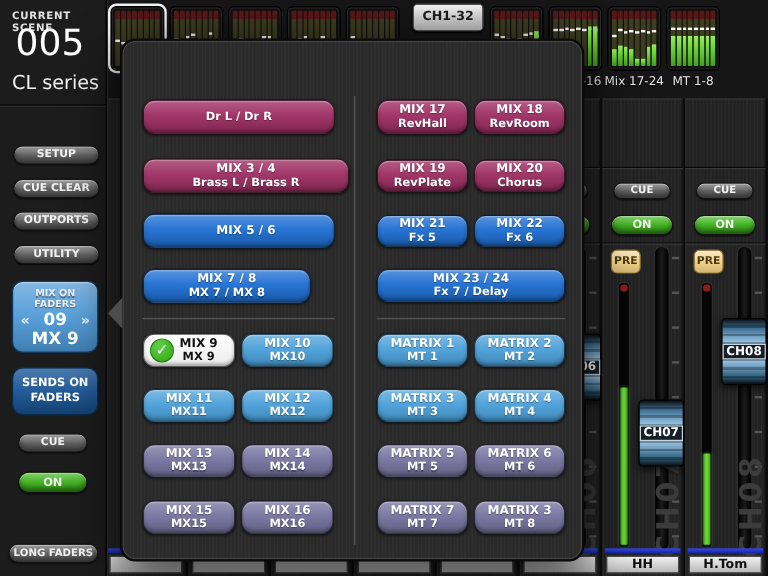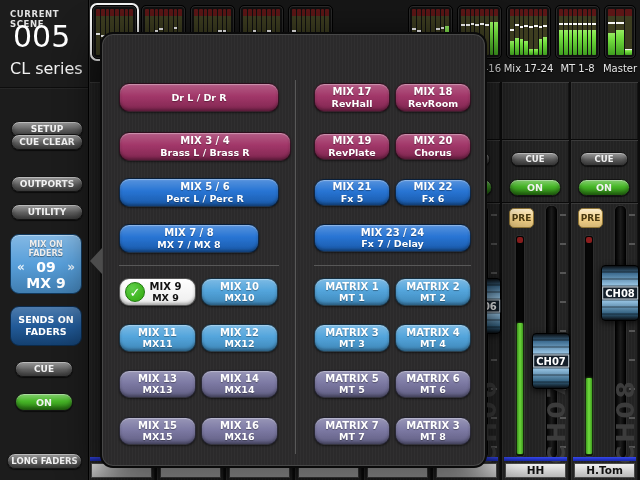--- a/index.html
+++ b/index.html
@@ -259,20 +259,21 @@
             </div>
             <div class="bar">
               <div class="dash" style="top: 55%;"></div>
             </div>
             <div class="bar">
               <div class="dash" style="top: 55%;"></div>
             </div>
           </div>
         </div>
       </div>
+    <div id="bank-btn">CH1-32</div>
     <div class="banks right">
         <div class="bank">
           <div class="bank-meters">
             <div class="bar">
               <div class="dash" style="top: 42%;"></div>
             </div>
             <div class="bar">
               <div class="dash" style="top: 46%;"></div>
             </div>
             <div class="bar">
@@ -393,37 +394,20 @@
             <div class="bar">
               <div class="dash" style="top: 30%;"></div>
               <div class="glevel" style="height: 55%;"></div>
             </div>
             <div class="bar">
               <div class="dash" style="top: 30%;"></div>
               <div class="glevel" style="height: 55%;"></div>
             </div>
           </div>
           <div class="bank-label">MT 1-8</div>
-        </div>
-        <div class="bank" style="width: 32px;">
-          <div class="bank-meters">
-            <div class="bar">
-              <div class="dash" style="top: 28%;"></div>
-              <div class="glevel" style="height: 48%;"></div>
-            </div>
-            <div class="bar">
-              <div class="dash" style="top: 28%;"></div>
-              <div class="glevel" style="height: 55%;"></div>
-            </div>
-            <div class="bar">
-              <div class="dash" style="top: 88%;"></div>
-              <div class="glevel" style="height: 10%;"></div>
-            </div>
-          </div>
-          <div class="bank-label">Master</div>
         </div>
       </div>
   </div>
 
   <div id="strips">
       <div class="strip tex" style="left: 0px;">
         <div class="bluebar"></div>
         <div class="strip-name"></div>
       </div>
       <div class="strip tex" style="left: 69px;">
@@ -525,21 +509,21 @@
       </div>
     </div>
 
   <div id="sidebar" class="tex">
     <div class="scene-label">CURRENT SCENE</div>
     <div class="scene-number">005</div>
     <div class="scene-series">CL series</div>
     <div class="side-hr"></div>
     <div>
         <div class="pill p-gray side-pill" style="top: 121px;">SETUP</div>
-        <div class="pill p-gray side-pill" style="top: 134px;">CUE CLEAR</div>
+        <div class="pill p-gray side-pill" style="top: 149px;">CUE CLEAR</div>
         <div class="pill p-gray side-pill" style="top: 176px;">OUTPORTS</div>
         <div class="pill p-gray side-pill" style="top: 204px;">UTILITY</div>
       </div>
 
     <div id="mix-on-faders">
       <div class="t">MIX ON FADERS</div>
       <div class="nav">
         <span class="chev">«</span>
         <span class="num">09</span>
         <span class="chev">»</span>
@@ -565,21 +549,20 @@
     <div>
         <div class="mixbtn c-magenta" style="left: 17px; top: 49px; width: 160px; height: 29px;">
           <div class="l2">Dr L / Dr R</div>
         </div>
         <div class="mixbtn c-magenta" style="left: 17px; top: 98px; width: 172px; height: 29px;">
           <div class="l1">MIX 3 / 4</div>
           <div class="l2">Brass L / Brass R</div>
         </div>
         <div class="mixbtn c-blue" style="left: 17px; top: 144px; width: 160px; height: 29px; padding-left: 12px;">
           <div class="l1">MIX 5 / 6</div>
-          <div class="l2">Perc L / Perc R</div>
         </div>
         <div class="mixbtn c-blue" style="left: 17px; top: 190px; width: 140px; height: 29px;">
           <div class="l1">MIX 7 / 8</div>
           <div class="l2">MX 7 / MX 8</div>
         </div>
         <div class="mixbtn c-magenta" style="left: 212px; top: 49px; width: 76px; height: 29px;">
           <div class="l1">MIX 17</div>
           <div class="l2">RevHall</div>
         </div>
         <div class="mixbtn c-magenta" style="left: 293px; top: 49px; width: 76px; height: 29px;">

